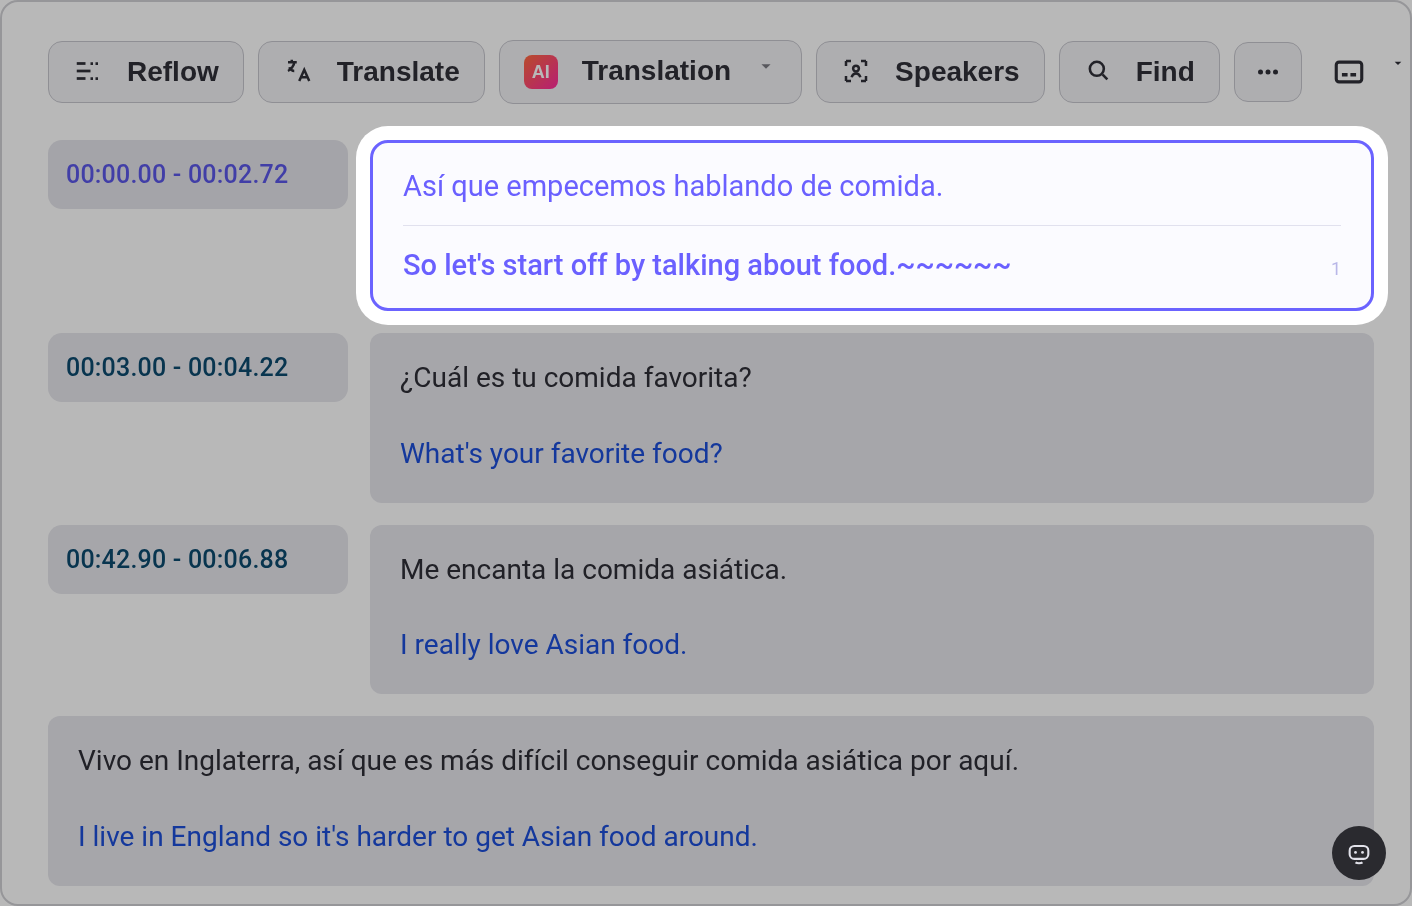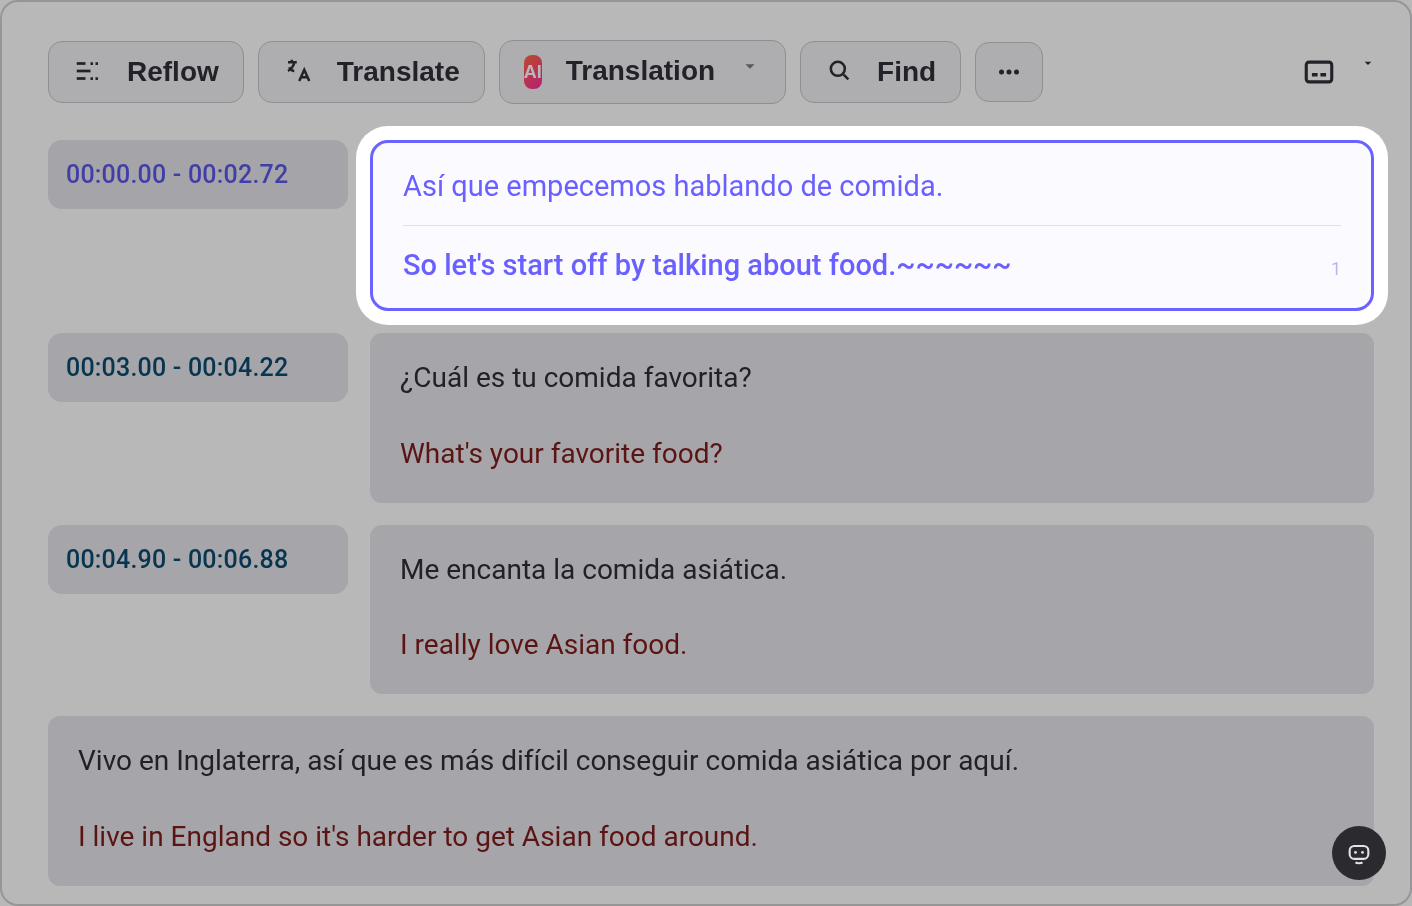--- a/index.html
+++ b/index.html
@@ -39,21 +39,21 @@
       border: 1.5px solid #c7c7ce;
       border-radius: 14px;
       background: #f1f1f4;
       font-size: 28px;
       font-weight: 600;
       color: #303038;
       cursor: pointer;
     }
     .tbtn.icononly { padding: 14px 18px; }
     .ai-badge {
-      width: 18px; height: 34px; border-radius: 8px;
+      width: 34px; height: 34px; border-radius: 8px;
       background: linear-gradient(135deg, #ff6a3d, #ff2aa0);
       color: #fff; font-size: 18px; font-weight: 700;
       display:flex; align-items:center; justify-content:center;
     }
     .spacer { flex: 1; }
     .icon { display:inline-flex; }
     .segments {
       display: flex;
       flex-direction: column;
       gap: 22px;
@@ -79,21 +79,21 @@
       flex: 1;
       background: #e6e6ec;
       border-radius: 12px;
       padding: 26px 30px 30px 30px;
       font-size: 28px;
       line-height: 1.35;
       color: #2e2e36;
     }
     .bubble .translation {
       margin-top: 38px;
-      color: #7f1d1d;
+      color: #1d4ed8;
     }
     .highlight-wrap {
       position: relative;
       z-index: 2;
     }
     .highlight-bubble {
       background: #fbfbff;
       border: 3px solid #6b63ff;
       border-radius: 18px;
       padding: 26px 30px 26px 30px;
@@ -162,20 +162,30 @@
     <button class="tbtn">
       <span class="ai-badge">AI</span>
       <span>Translation</span>
       <span class="icon">
         <svg width="22" height="22" viewBox="0 0 24 24" fill="#7a7a82">
             <path d="M7 10l5 5 5-5z"></path>
           </svg>
       </span>
     </button>
 
+    <button class="tbtn">
+      <span class="icon">
+        <svg width="30" height="30" viewBox="0 0 24 24" fill="none" stroke="#303038" stroke-width="2">
+          <path d="M4 4h4M4 4v4M20 4h-4M20 4v4M4 20h4M4 20v-4M20 20h-4M20 20v-4"></path>
+          <circle cx="12" cy="10" r="2.3"></circle>
+            <path d="M8.5 17c.5-2 2-3 3.5-3s3 1 3.5 3"></path>
+        </svg>
+      </span>
+      <span>Speakers</span>
+    </button>
 
     <button class="tbtn">
       <span class="icon">
         <svg width="28" height="28" viewBox="0 0 24 24" fill="none" stroke="#303038" stroke-width="2.2">
           <circle cx="11" cy="11" r="6"></circle>
             <path d="M20 20l-4-4"></path>
         </svg>
       </span>
       <span>Find</span>
     </button>
@@ -234,21 +244,21 @@
         <span>00:04.22</span>
       </div>
       <div class="bubble">
         <div>¿Cuál es tu comida favorita?</div>
         <div class="translation">What's your favorite food?</div>
       </div>
     </div>
 
     <div class="row">
       <div class="time-chip">
-        <span>00:04.90</span>
+        <span>00:42.90</span>
         <span> - </span>
         <span>00:06.88</span>
       </div>
       <div class="bubble">
         <div>Me encanta la comida asiática.</div>
         <div class="translation">I really love Asian food.</div>
       </div>
     </div>
 
     <div class="row">

